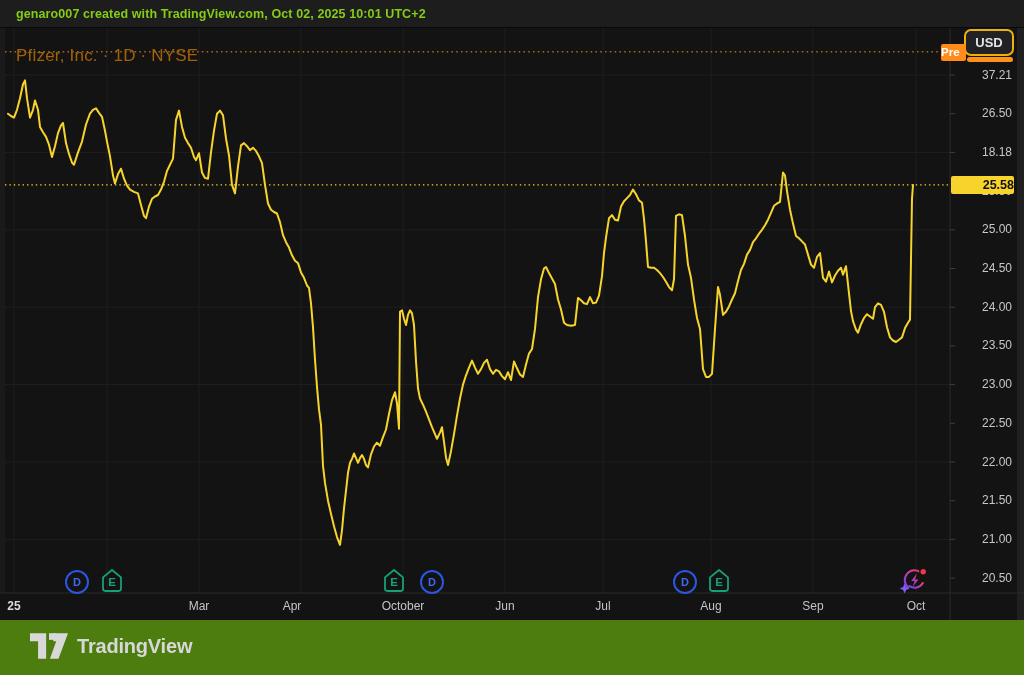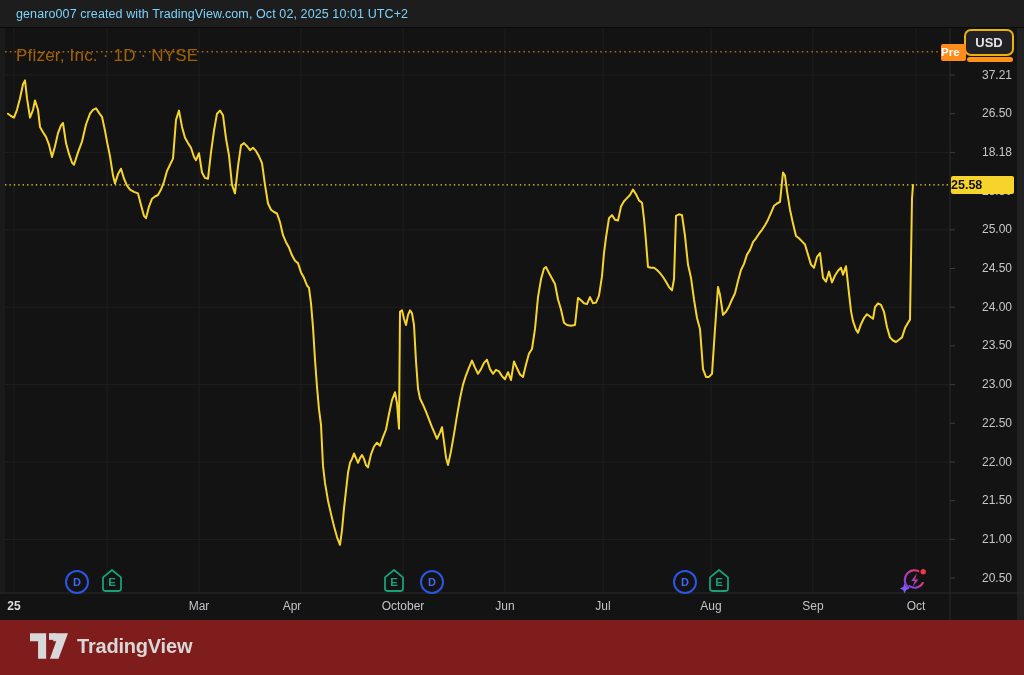--- a/index.html
+++ b/index.html
@@ -1,38 +1,38 @@
 <!DOCTYPE html>
 <html><head>
 <meta charset="utf-8">
 <style>
   html,body{margin:0;padding:0;background:#000;}
   .stage{position:relative;width:1024px;height:675px;background:#131313;overflow:hidden;
          font-family:"Liberation Sans",sans-serif;-webkit-font-smoothing:antialiased;}
   .topbar{position:absolute;left:0;top:0;width:1024px;height:28px;background:#1d1d1d;
           border-bottom:1px solid #0a0a0a;box-sizing:border-box;}
-  .topbar span{position:absolute;left:16px;top:7px;font-size:12.5px;font-weight:400;color:#7dd3fc;letter-spacing:.1px;}
+  .topbar span{position:absolute;left:16px;top:7px;font-size:12.5px;font-weight:700;color:#84cc16;letter-spacing:.1px;}
   .symbol-title{position:absolute;left:16px;top:46px;font-size:17px;color:#a16207;letter-spacing:.2px;z-index:3;}
   svg.plot{position:absolute;left:0;top:0;z-index:1;}
   .gutter{position:absolute;background:#1a1a1a;z-index:0;}
   .price-label{position:absolute;width:60px;text-align:right;font-size:12px;color:#c6c7ca;height:15px;line-height:15px;z-index:2;}
   .time-label{position:absolute;top:599px;width:70px;margin-left:-35px;text-align:center;font-size:12px;color:#c2c4c9;z-index:2;}
   .time-label.year{font-weight:700;color:#dcdcdc;}
   .usd-btn{position:absolute;left:964px;top:29px;width:50px;height:27px;border-radius:7px;
            background:#222226;border:2px solid #eab308;color:#e4e4e4;font-size:13px;font-weight:700;
            font-family:"Liberation Sans",sans-serif;z-index:4;cursor:pointer;padding:0;}
   .pre-badge{position:absolute;left:941px;top:44px;width:25px;height:17px;border-radius:2px;background:#ff8c1a;
              color:#fff;font-size:11.5px;font-weight:700;text-align:left;line-height:17px;z-index:4;}
   .pre-bar{position:absolute;left:967px;top:57px;width:46px;height:5px;border-radius:2.5px;background:#ff9118;z-index:4;}
   .last-badge{position:absolute;left:951px;top:176px;width:63px;height:18px;border-radius:2px;background:#f7d42c;
-              color:#111;font-size:12.5px;font-weight:700;text-align:left;line-height:18px;z-index:5;}
+              color:#111;font-size:12.5px;font-weight:700;text-align:right;line-height:18px;z-index:5;}
   .event{position:absolute;top:568px;margin-left:-12px;width:24px;height:26px;z-index:3;cursor:pointer;}
   .ev-circle{width:20px;height:20px;margin:2px auto;border:2px solid #2b55e2;border-radius:50%;
              color:#3f68f0;font-size:11px;font-weight:700;text-align:center;line-height:20px;}
-  .footer{position:absolute;left:0;top:620px;width:1024px;height:55px;background:#7f1d1d;z-index:3;}
+  .footer{position:absolute;left:0;top:620px;width:1024px;height:55px;background:#4d7c0f;z-index:3;}
   .brand{position:absolute;left:30px;top:13px;display:flex;align-items:center;gap:9px;cursor:pointer;}
   .brand span{font-size:20px;font-weight:700;color:#d8d8d8;letter-spacing:-0.2px;}
 </style>
 </head>
 <body>
 
 <div class="stage">
 
   <div class="gutter" style="left:0;top:28px;width:5px;height:565px;"></div>
   <div class="gutter" style="left:1017px;top:28px;width:7px;height:592px;background:#202020;"></div>

